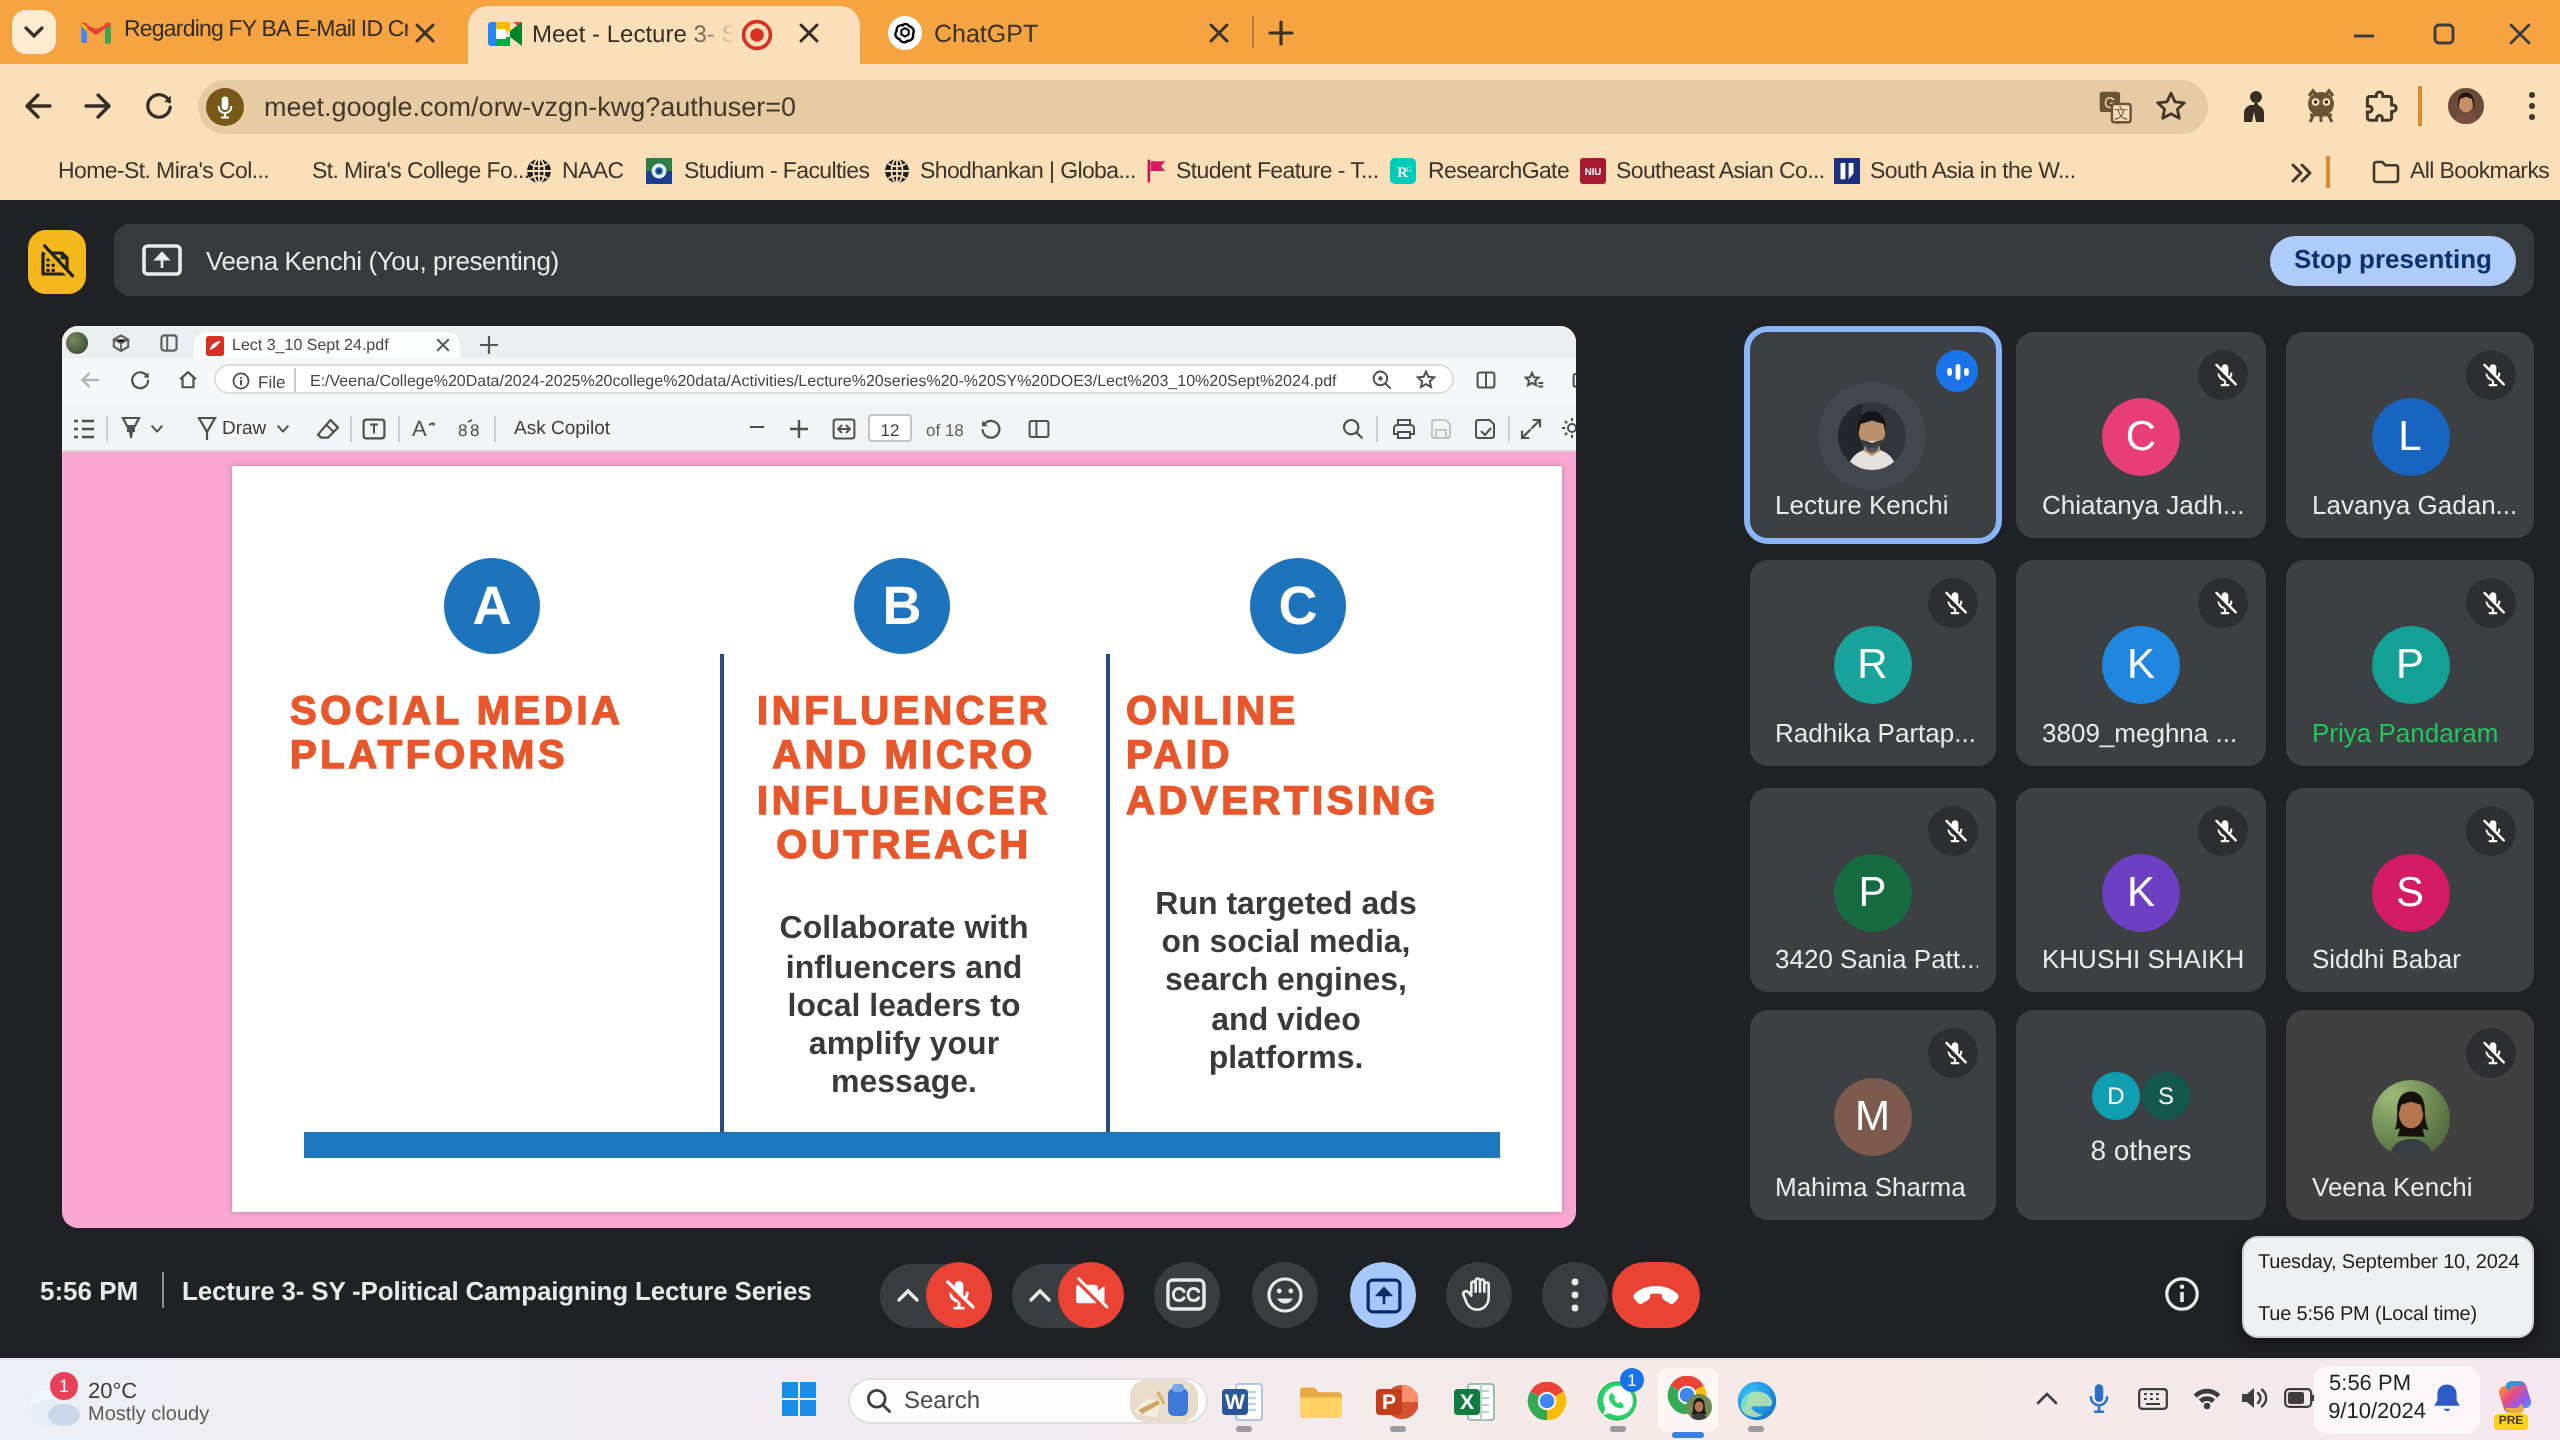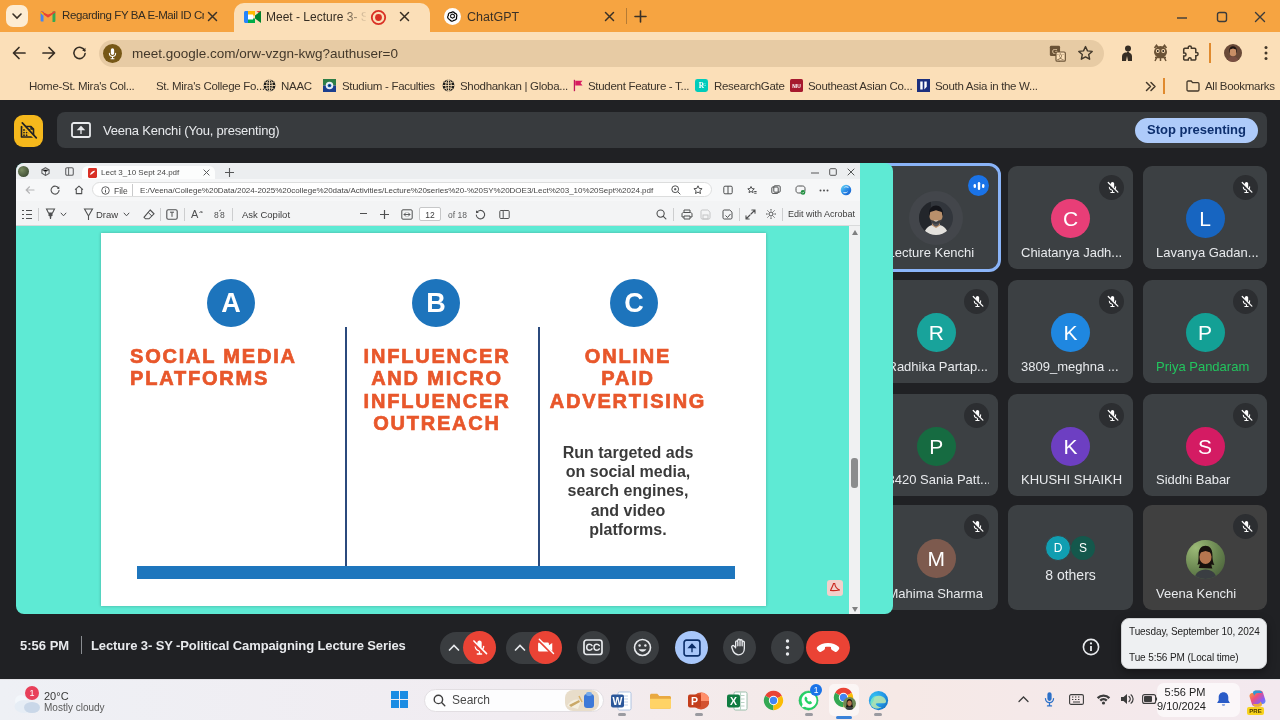--- a/index.html
+++ b/index.html
@@ -443,21 +443,21 @@
   </svg>
 <div class="abs" style="left:806px;top:631px;width:44px;height:33px;border-radius:17px;background:#ea4335"></div>
 <svg class="abs" style="left:815px;top:641px" width="26" height="13" viewBox="0 0 26 13">
     <path d="M13 2c-4.4 0-8.2 1.5-10.6 3.8-.8.8-.9 1.9-.2 2.7l1.5 1.8c.6.7 1.6.9 2.4.4l2.9-1.7c.6-.4 1-1 1-1.7V6.1c1.9-.5 4.1-.5 6 0v1.2c0 .7.4 1.3 1 1.7l2.9 1.7c.8.5 1.8.3 2.4-.4l1.5-1.8c.7-.8.6-1.9-.2-2.7C21.2 3.5 17.4 2 13 2z" fill="#fff"></path>
   </svg>
 
 <div class="abs" style="left:1121px;top:618px;width:146px;height:51px;border-radius:8px;background:#eef0f2;border:1px solid #cfd1d3;box-shadow:0 3px 8px rgba(0,0,0,.35)"></div>
 <div class="abs" style="left:1129px;top:626px;font-size:10px;color:#1d1d1d;letter-spacing:-.1px">Tuesday, September 10, 2024</div>
 <div class="abs" style="left:1129px;top:652px;font-size:10px;color:#1d1d1d;letter-spacing:-.1px">Tue 5:56 PM (Local time)</div>
 
-<div class="abs" id="edge" style="left:16px;top:162.5px;width:877px;height:451.5px;border-radius:8px;background:#5eead4;overflow:hidden;font-family:'Liberation Sans',sans-serif">
+<div class="abs" id="edge" style="left:31px;top:162.5px;width:757px;height:451.5px;border-radius:8px;background:#f9a8d4;overflow:hidden;font-family:'Liberation Sans',sans-serif">
   <div class="abs" style="left:0;top:0;width:844px;height:16px;background:#eceef0"></div>
   <div class="abs" style="left:0;top:16px;width:844px;height:22px;background:#f6f7f8"></div>
   <div class="abs" style="left:0;top:38px;width:844px;height:25px;background:#f3f4f5;border-bottom:1px solid #d9dadb"></div>
 
   <div class="abs" style="left:2px;top:3px;width:11px;height:11px;border-radius:50%;background:radial-gradient(circle at 35% 35%,#7a8c62,#2e3b28)"></div>
   <svg class="abs" style="left:25px;top:4px" width="9" height="9" viewBox="0 0 10 10">
       <path d="M5 .8l4 2.3v4l-4 2.3L1 7V3z" fill="none" stroke="#5f6062" stroke-width="1.2"></path>
       <path d="M1 3l4 2.2L9 3M5 5.2V9.3" stroke="#5f6062" stroke-width="1"></path>
     </svg>
   <svg class="abs" style="left:49px;top:4px" width="9" height="9" viewBox="0 0 10 10">
@@ -636,21 +636,22 @@
   <div class="abs" style="left:772px;top:46.5px;font-size:9px;color:#3c3c3c;white-space:nowrap">Edit with Acrobat</div>
 
   <div class="abs" id="pdfpage" style="left:85px;top:70.5px;width:665px;height:373px;background:#fff;box-shadow:0 0 3px rgba(0,0,0,.25)">
     <div class="abs" style="left:106px;top:45.5px;width:48px;height:48px;border-radius:50%;background:#1d74bc;color:#fff;font-size:27px;font-weight:bold;text-align:center;line-height:48px">A</div>
     <div class="abs" style="left:311px;top:45.5px;width:48px;height:48px;border-radius:50%;background:#1d74bc;color:#fff;font-size:27px;font-weight:bold;text-align:center;line-height:48px">B</div>
     <div class="abs" style="left:509px;top:45.5px;width:48px;height:48px;border-radius:50%;background:#1d74bc;color:#fff;font-size:27px;font-weight:bold;text-align:center;line-height:48px">C</div>
     <div class="abs" style="left:244px;top:94px;width:2px;height:242px;background:#2b4a7d"></div>
     <div class="abs" style="left:437px;top:94px;width:2px;height:242px;background:#2b4a7d"></div>
     <div class="abs" style="left:29px;top:111.5px;width:220px;text-align:left;font-size:20px;font-weight:bold;line-height:22.5px;color:#e8572b;letter-spacing:1.8px;-webkit-text-stroke:.7px #e8572b">SOCIAL MEDIA<br>PLATFORMS</div>
     <div class="abs" style="left:256px;top:111.5px;width:160px;text-align:center;font-size:20px;font-weight:bold;line-height:22.5px;color:#e8572b;letter-spacing:1.8px;-webkit-text-stroke:.7px #e8572b">INFLUENCER<br>AND MICRO<br>INFLUENCER<br>OUTREACH</div>
-    <div class="abs" style="left:447px;top:111.5px;width:160px;text-align:center;font-size:20px;font-weight:bold;line-height:22.5px;color:#e8572b;letter-spacing:1.8px;-webkit-text-stroke:.7px #e8572b">ONLINE<br>PAID<br>ADVERTISING</div>
+    <div class="abs" style="left:447px;top:111.5px;width:160px;text-align:left;font-size:20px;font-weight:bold;line-height:22.5px;color:#e8572b;letter-spacing:1.8px;-webkit-text-stroke:.7px #e8572b">ONLINE<br>PAID<br>ADVERTISING</div>
+    <div class="abs" style="left:251px;top:222.3px;width:170px;text-align:center;font-size:16px;font-weight:bold;line-height:19.2px;color:#3a3a3a">Collaborate with<br>influencers and<br>local leaders to<br>amplify your<br>message.</div>
     <div class="abs" style="left:442px;top:209.9px;width:170px;text-align:center;font-size:16px;font-weight:bold;line-height:19.2px;color:#3a3a3a">Run targeted ads<br>on social media,<br>search engines,<br>and video<br>platforms.</div>
     <div class="abs" style="left:36px;top:333px;width:598px;height:12.5px;background:#1e76bd"></div>
   </div>
 
   <div class="abs" style="left:833px;top:63px;width:11px;height:390px;background:#f0f1f2"></div>
   <svg class="abs" style="left:836px;top:67px" width="6" height="5" viewBox="0 0 6 5">
       <path d="M3 0L6 5H0z" fill="#7f8081"></path>
     </svg>
   <svg class="abs" style="left:836px;top:444px" width="6" height="5" viewBox="0 0 6 5">
       <path d="M3 5L0 0h6z" fill="#7f8081"></path>
@@ -800,21 +801,21 @@
     <path d="M1 4h2.5L7 1v10L3.5 8H1z" fill="#3c3c3c"></path>
     <path d="M9 3.5c1.7 1.5 1.7 3.5 0 5M11 1.8c2.8 2.4 2.8 6 0 8.4" stroke="#3c3c3c" stroke-width="1.2" fill="none" stroke-linecap="round"></path>
   </svg>
 <svg class="abs" style="left:1142px;top:694px" width="16 " height="10" viewBox="0 0 16 10">
     <rect x=".6" y=".6" width="13" height="8.8" rx="2" fill="none" stroke="#3c3c3c" stroke-width="1.1"></rect>
     <rect x="2" y="2" width="8" height="6" rx="1" fill="#3c3c3c"></rect>
     <path d="M14.5 3.5v3" stroke="#3c3c3c" stroke-width="1.3"></path>
   </svg>
 <div class="abs" style="left:1157px;top:683px;width:83px;height:34px;border-radius:7px;background:rgba(255,255,255,.65)"></div>
 <div class="abs" style="left:1157px;top:686px;width:56px;text-align:center;font-size:11px;color:#222">5:56 PM</div>
-<div class="abs" style="left:1157px;top:700px;width:56px;text-align:left;font-size:11px;color:#222">9/10/2024</div>
+<div class="abs" style="left:1157px;top:700px;width:56px;text-align:right;font-size:11px;color:#222">9/10/2024</div>
 <svg class="abs" style="left:1216px;top:691px" width="15" height="16" viewBox="0 0 15 16">
     <path d="M7.5 1.2c3 0 4.8 2.2 4.8 4.9v3.2l1.6 2.6H1.1l1.6-2.6V6.1c0-2.7 1.8-4.9 4.8-4.9z" fill="#2a5bc7"></path>
     <path d="M5.8 13.4a1.8 1.8 0 0 0 3.4 0z" fill="#2a5bc7"></path>
   </svg>
 <svg class="abs" style="left:1248px;top:689px" width="19" height="19" viewBox="0 0 24 24">
     <defs>
       <linearGradient id="cpl" x1="0" y1="0" x2="1" y2="1">
         <stop offset="0" stop-color="#f8b423"></stop>
         <stop offset=".4" stop-color="#ef4e7b"></stop>
         <stop offset=".7" stop-color="#8a5cf5"></stop>

